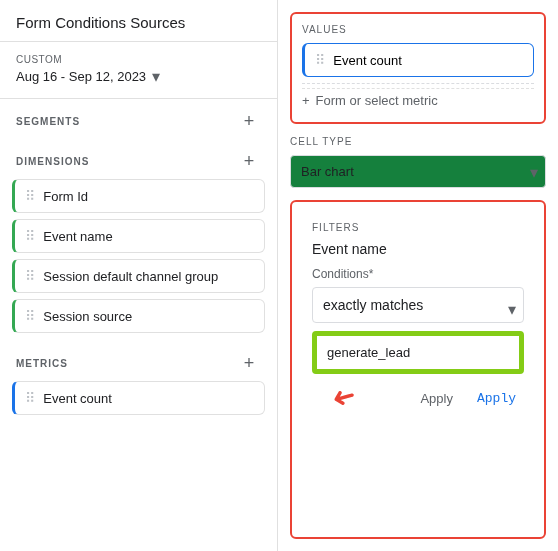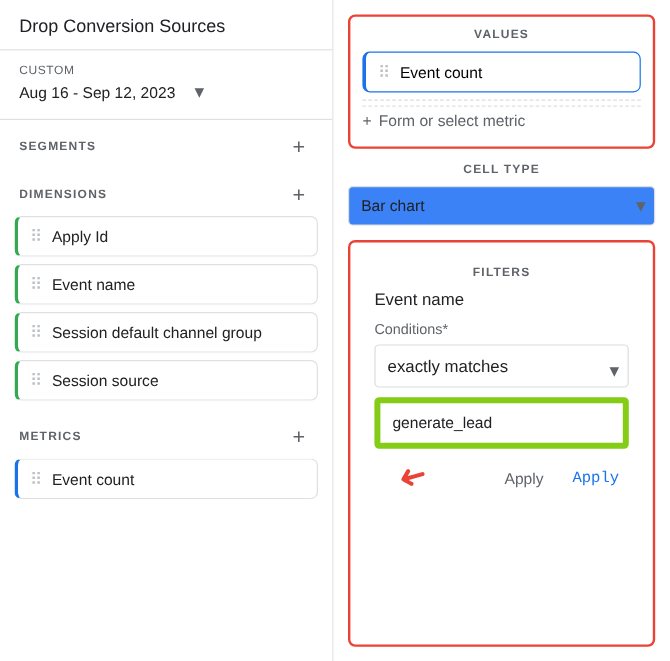--- a/index.html
+++ b/index.html
@@ -41,21 +41,21 @@
       font-size: 10px;
       color: #5f6368;
       text-transform: uppercase;
       letter-spacing: 0.5px;
       margin-bottom: 2px;
     }
 
     .date-value {
       display: flex;
       align-items: center;
-      gap: 16px;
+      gap: 6px;
       color: #202124;
       font-size: 13px;
       cursor: pointer;
     }
 
     .chevron-down {
       color: #5f6368;
       font-size: 16px;
     }
 
@@ -150,26 +150,25 @@
     }
 
     .values-box {
       border: 2px solid #ea4335;
       border-radius: 6px;
       padding: 10px;
     }
 
     .box-title {
       font-size: 10px;
-      font-weight: 700;
+      font-weight: 400;
       color: #5f6368;
       text-transform: uppercase;
       letter-spacing: 1px;
       margin-bottom: 8px;
-      text-align: center;
     }
 
     .value-chip {
       display: flex;
       align-items: center;
       gap: 8px;
       background: #fff;
       border: 1px solid #1a73e8;
       border-left: 3px solid #1a73e8;
       border-radius: 6px;
@@ -195,21 +194,21 @@
 
     .select-wrapper {
       position: relative;
     }
 
     .select-dropdown {
       width: 100%;
       padding: 8px 28px 8px 10px;
       border: 1px solid #dadce0;
       border-radius: 4px;
-      background: #3b82f6;
+      background: #15803d;
       font-size: 13px;
       color: #202124;
       appearance: none;
       cursor: pointer;
     }
 
     .select-arrow {
       position: absolute;
       right: 8px;
       top: 50%;
@@ -305,21 +304,21 @@
       border: none;
       border-top: 1px dashed #dadce0;
       margin: 4px 0;
     }
   </style>
 </head>
 <body>
 
 <div class="left-panel">
 
-  <div class="page-title">Drop Conversion Sources</div>
+  <div class="page-title">Form Conditions Sources</div>
 
   <div class="date-selector">
     <div class="date-label">Custom</div>
     <div class="date-value">
       <span>Aug 16 - Sep 12, 2023</span>
       <span class="chevron-down">▾</span>
     </div>
   </div>
 
   <div class="section-header">
@@ -328,21 +327,21 @@
   </div>
 
   <div class="section-header">
     <span class="section-label">DIMENSIONS</span>
     <button class="add-btn">+</button>
   </div>
 
   <div class="dim-items">
     <div class="dim-item green-accent">
       <span class="drag-dots">⠿</span>
-      <span class="dim-item-label">Apply Id</span>
+      <span class="dim-item-label">Form Id</span>
     </div>
     <div class="dim-item green-accent">
       <span class="drag-dots">⠿</span>
       <span class="dim-item-label">Event name</span>
     </div>
     <div class="dim-item green-accent">
       <span class="drag-dots">⠿</span>
       <span class="dim-item-label">Session default channel group</span>
     </div>
     <div class="dim-item green-accent">

